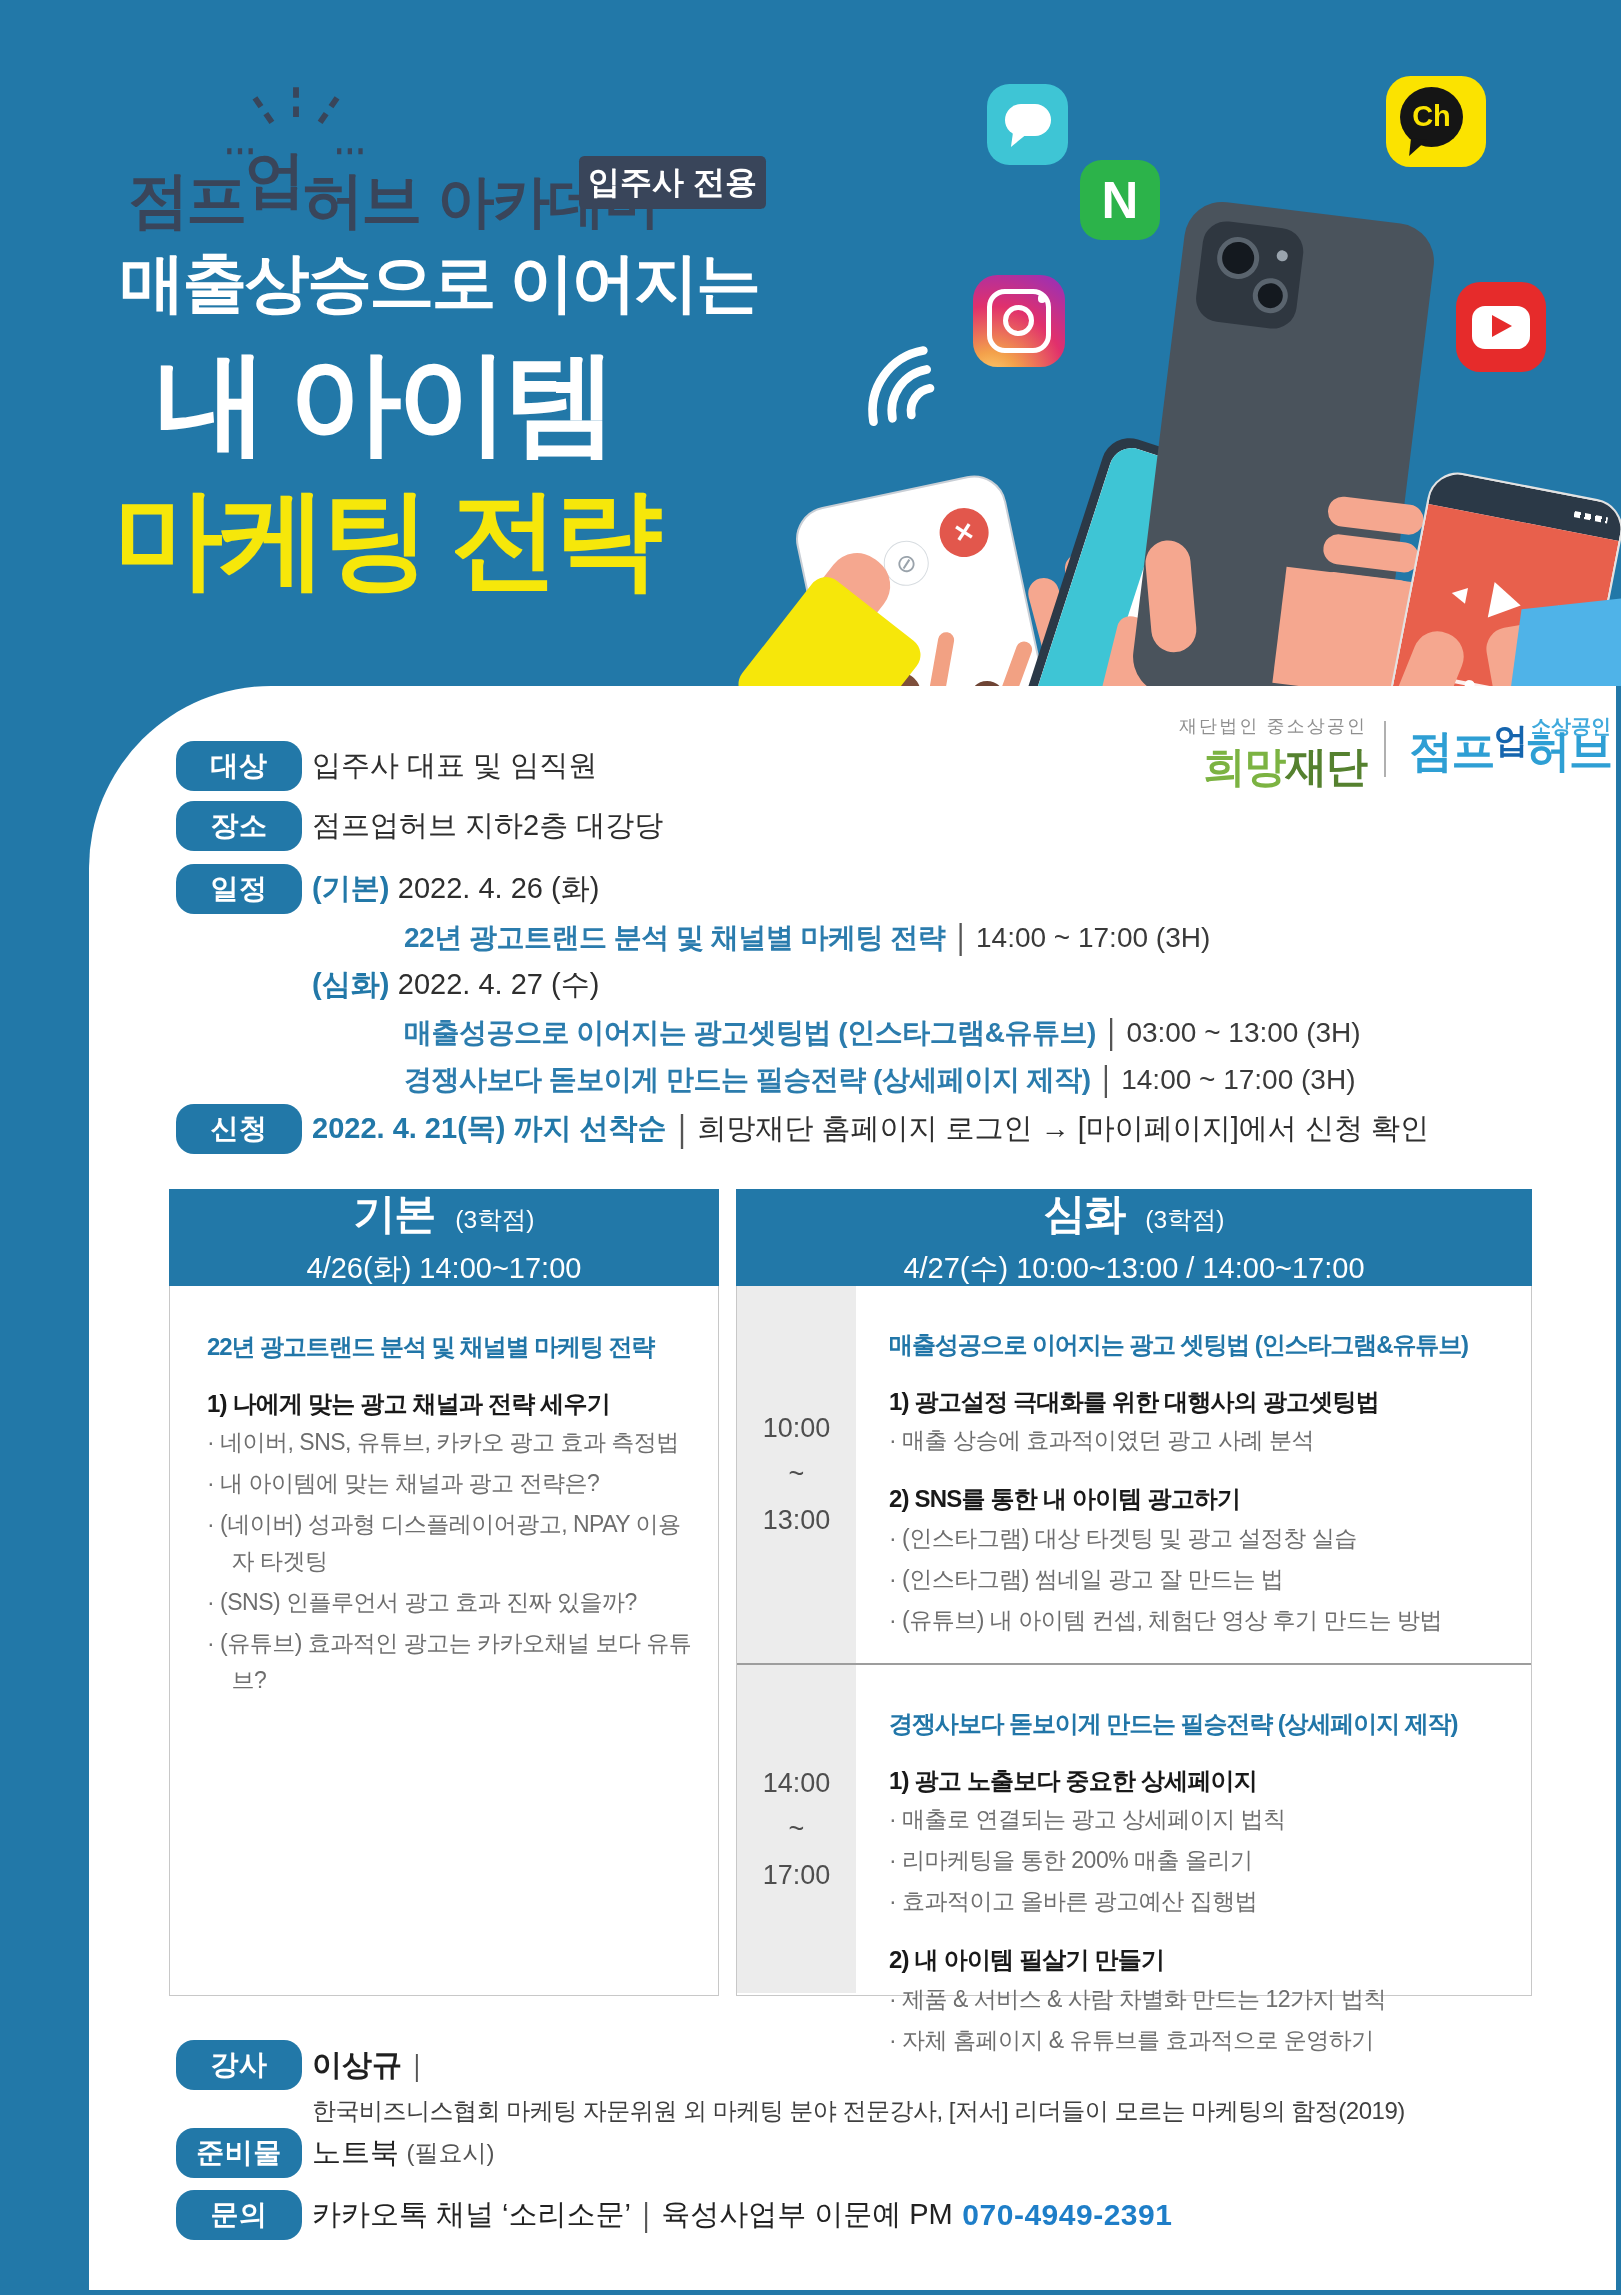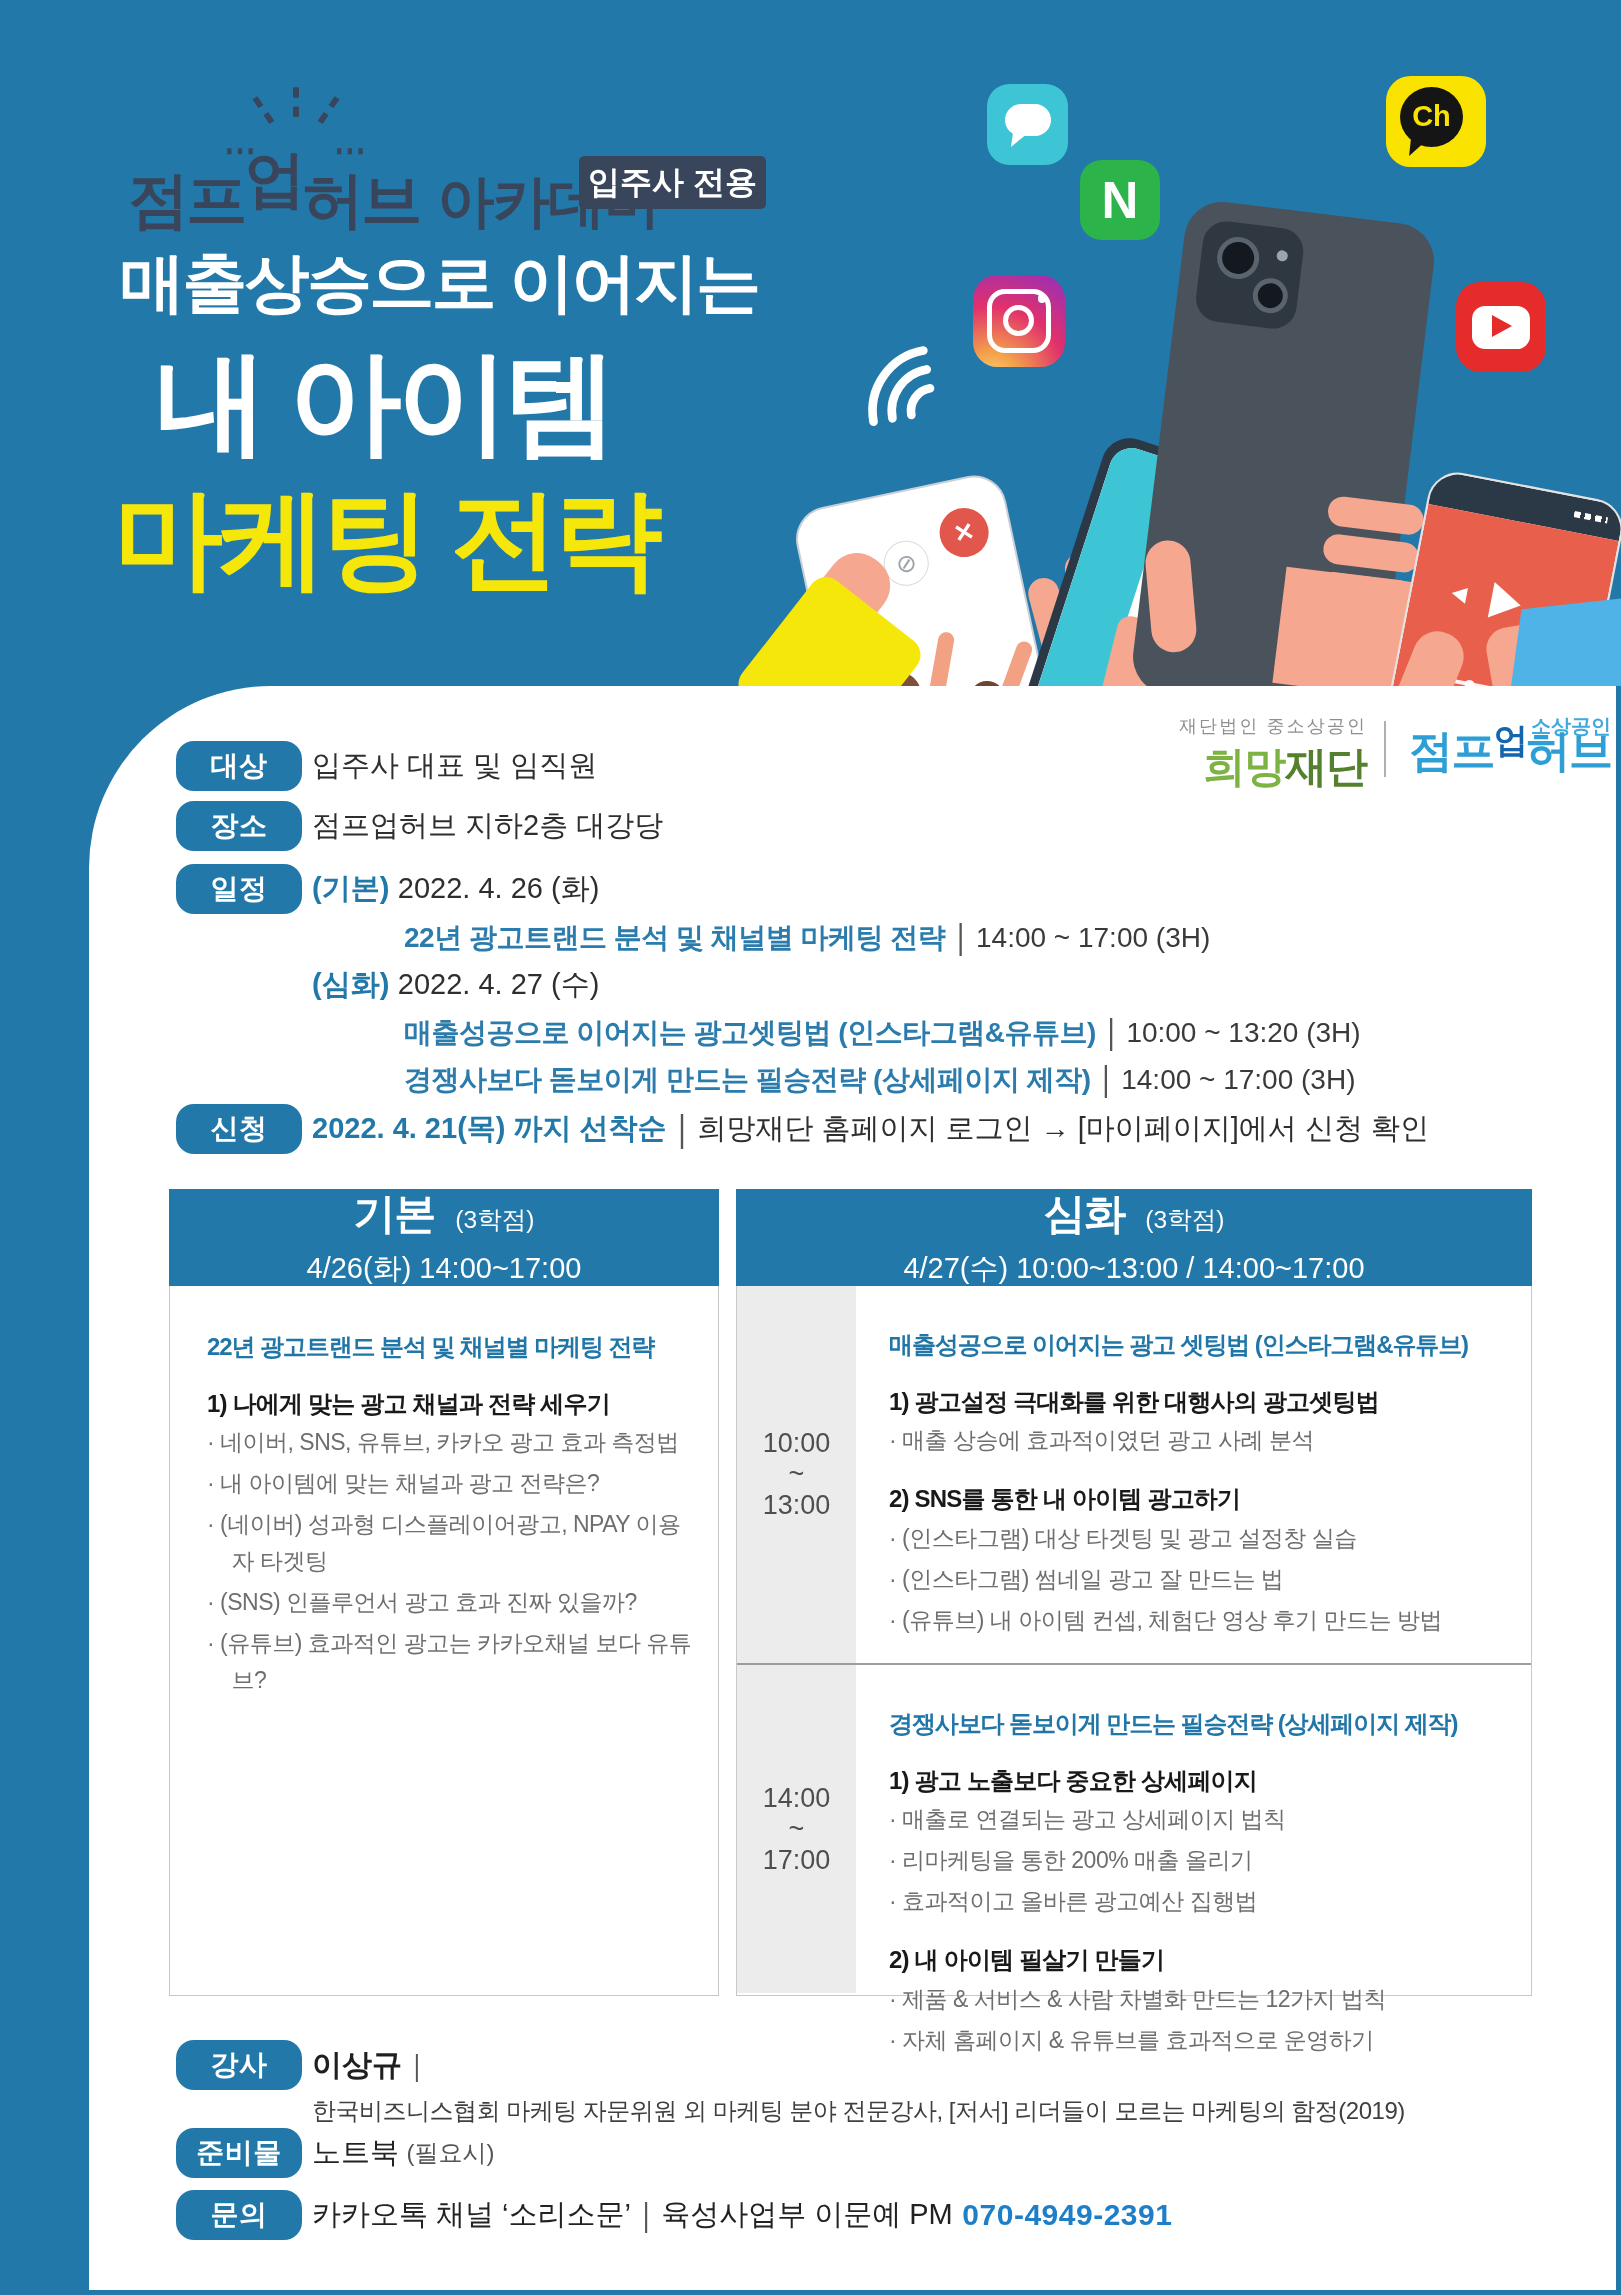--- a/index.html
+++ b/index.html
@@ -114,21 +114,21 @@
   .th1{display:flex;align-items:baseline;gap:20px;white-space:nowrap;justify-content:space-between;}
   .th-big{font-size:42px;font-weight:900;letter-spacing:-1.1px;}
   .th-small{font-size:24.6px;font-weight:500;}
   .th2{font-size:29px;font-weight:500;white-space:nowrap;}
   .tbody{height:710px;border:1.6px solid #C8C8C8;border-top:0;background:#fff;}
   .basic .tbody{padding:45px 24px 0 37px;}
   .adv .tbody{padding:0;display:flex;flex-direction:column;}
   .adv-row{display:flex;height:377px;}
   .adv-row:nth-child(2){height:330px;border-top:2.1px solid #9D9D9D;}
   .timecol{width:119px;flex:none;background:#ECECEC;display:flex;flex-direction:column;
-           align-items:center;justify-content:center;font-size:27px;color:#4E4E4E;}
+           align-items:center;justify-content:center;gap:15px;font-size:27px;color:#4E4E4E;}
   .adv-content{flex:1;padding:43px 16px 0 33px;}
   .sec-title{font-size:24px;font-weight:700;color:#2176A8;letter-spacing:-1.1px;margin-bottom:9.6px;white-space:nowrap;}
   .blk-h{font-size:24px;font-weight:700;color:#191919;margin-top:24.6px;letter-spacing:-0.8px;}
   .blk-i{font-size:23px;color:#6E6E6E;line-height:1.6;padding-left:24.6px;text-indent:-24.6px;
          margin-top:4.3px;letter-spacing:-0.5px;}
   
   .fline{position:absolute;display:flex;align-items:center;white-space:nowrap;}
   .instr-name{font-size:30px;font-weight:800;color:#1F1F1F;}
   .instr-title{font-size:24px;color:#ffffff;margin-left:24px;}
   .instr-desc{font-size:24px;color:#3F3F3F;letter-spacing:-0.5px;}
@@ -295,21 +295,21 @@
       <span class="sep">|</span>
       <span class="sesstime">14:00 ~ 17:00 (3H)</span>
   </div>
   <div class="iline" style="left:312px;top:966px;height:37px">
     <span class="tag">(심화)</span>
       <span>2022. 4. 27 (수)</span>
   </div>
   <div class="iline" style="left:404px;top:1014px;height:37px;font-size:28px">
     <span class="sessname">매출성공으로 이어지는 광고셋팅법 (인스타그램&amp;유튜브)</span>
       <span class="sep">|</span>
-      <span class="sesstime">10:00 ~ 13:20 (3H)</span>
+      <span class="sesstime">03:00 ~ 13:00 (3H)</span>
   </div>
   <div class="iline" style="left:404px;top:1061px;height:37px;font-size:28px">
     <span class="sessname">경쟁사보다 돋보이게 만드는 필승전략 (상세페이지 제작)</span>
       <span class="sep">|</span>
       <span class="sesstime">14:00 ~ 17:00 (3H)</span>
   </div>
 
   <div class="badge" style="top:1104px">신청</div>
   <div class="iline" style="left:312px;top:1104px;height:50px">
     <span class="hl">2022. 4. 21(목) 까지 선착순</span>

